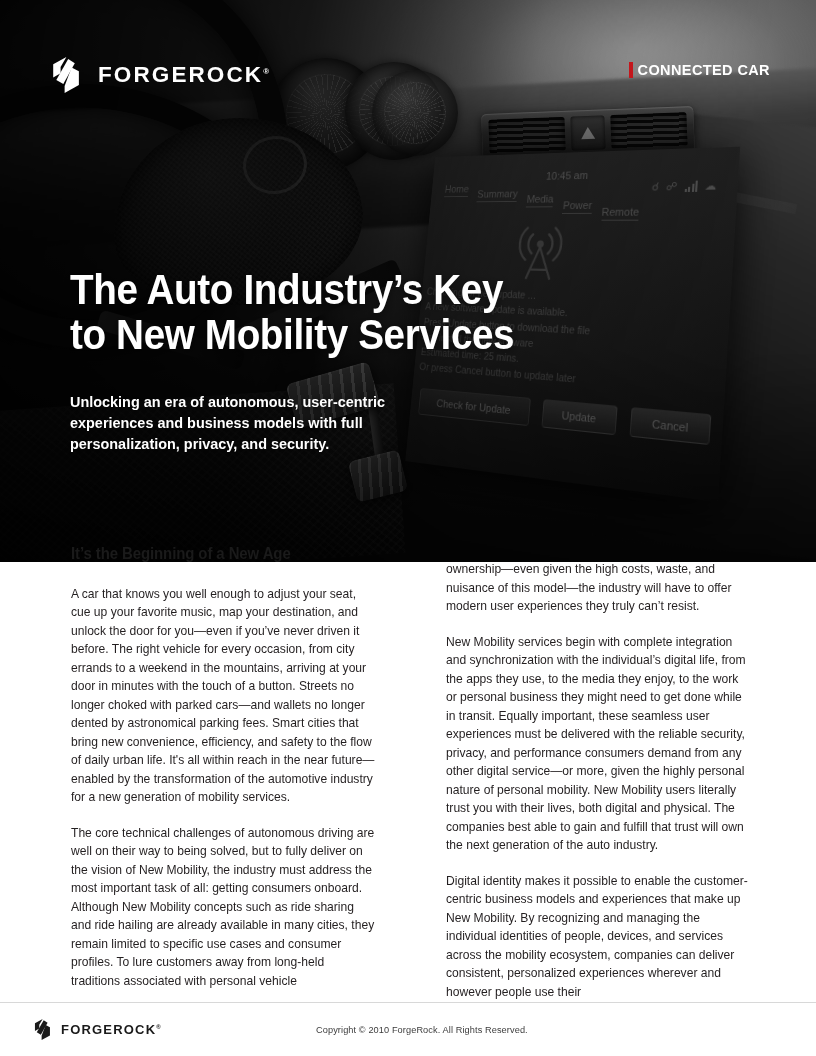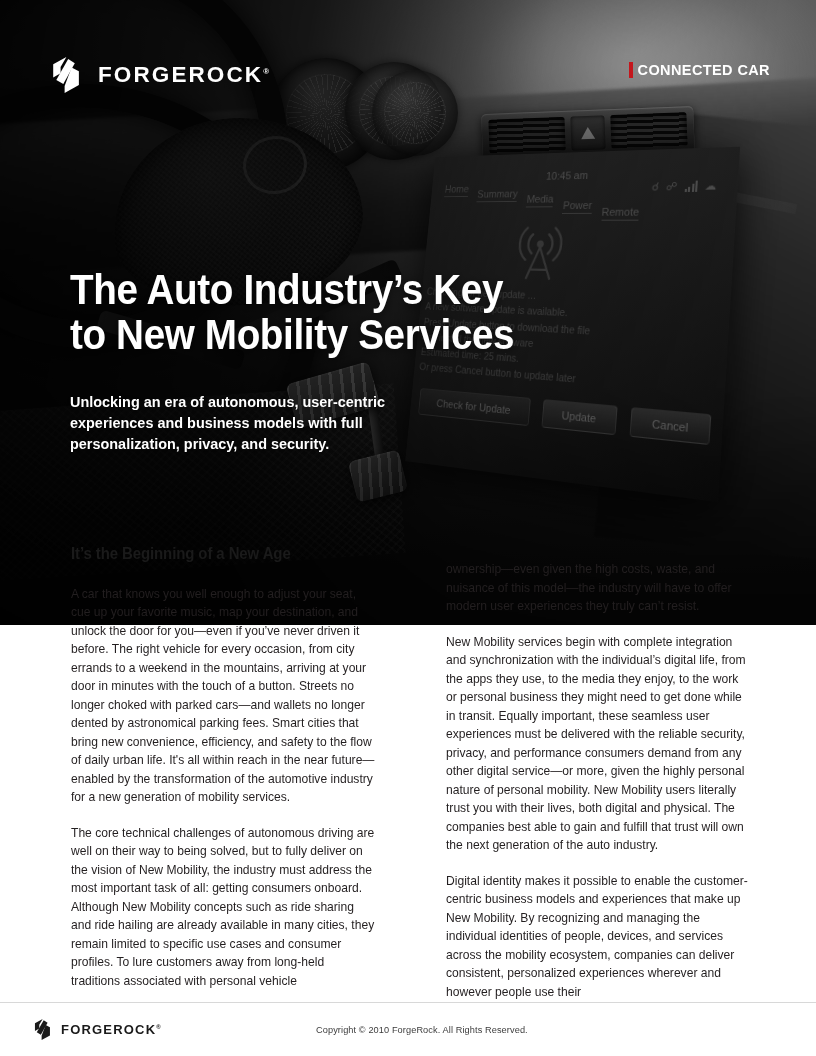--- a/index.html
+++ b/index.html
@@ -6,21 +6,21 @@
   html, body {
     width: 816px; height: 1056px;
     background: #ffffff;
     font-family: "Liberation Sans", sans-serif;
     overflow: hidden;
   }
   .page { position: relative; width: 816px; height: 1056px; background: #fff; }
 
   
   .hero {
-    position: absolute; left: 0; top: 0; width: 816px; height: 625px;
+    position: absolute; left: 0; top: 0; width: 816px; height: 562px;
     background: #3b82f6; overflow: hidden;
   }
   
   .bg-base {
     position: absolute; inset: 0;
     background:
       radial-gradient(120% 85% at 78% 8%, #8d8d8d 0%, #5d5d5d 22%, #303030 48%, #151515 74%, #0a0a0a 100%),
       linear-gradient(180deg, #4a4a4a 0%, #2a2a2a 30%, #101010 70%, #070707 100%);
   }
   

